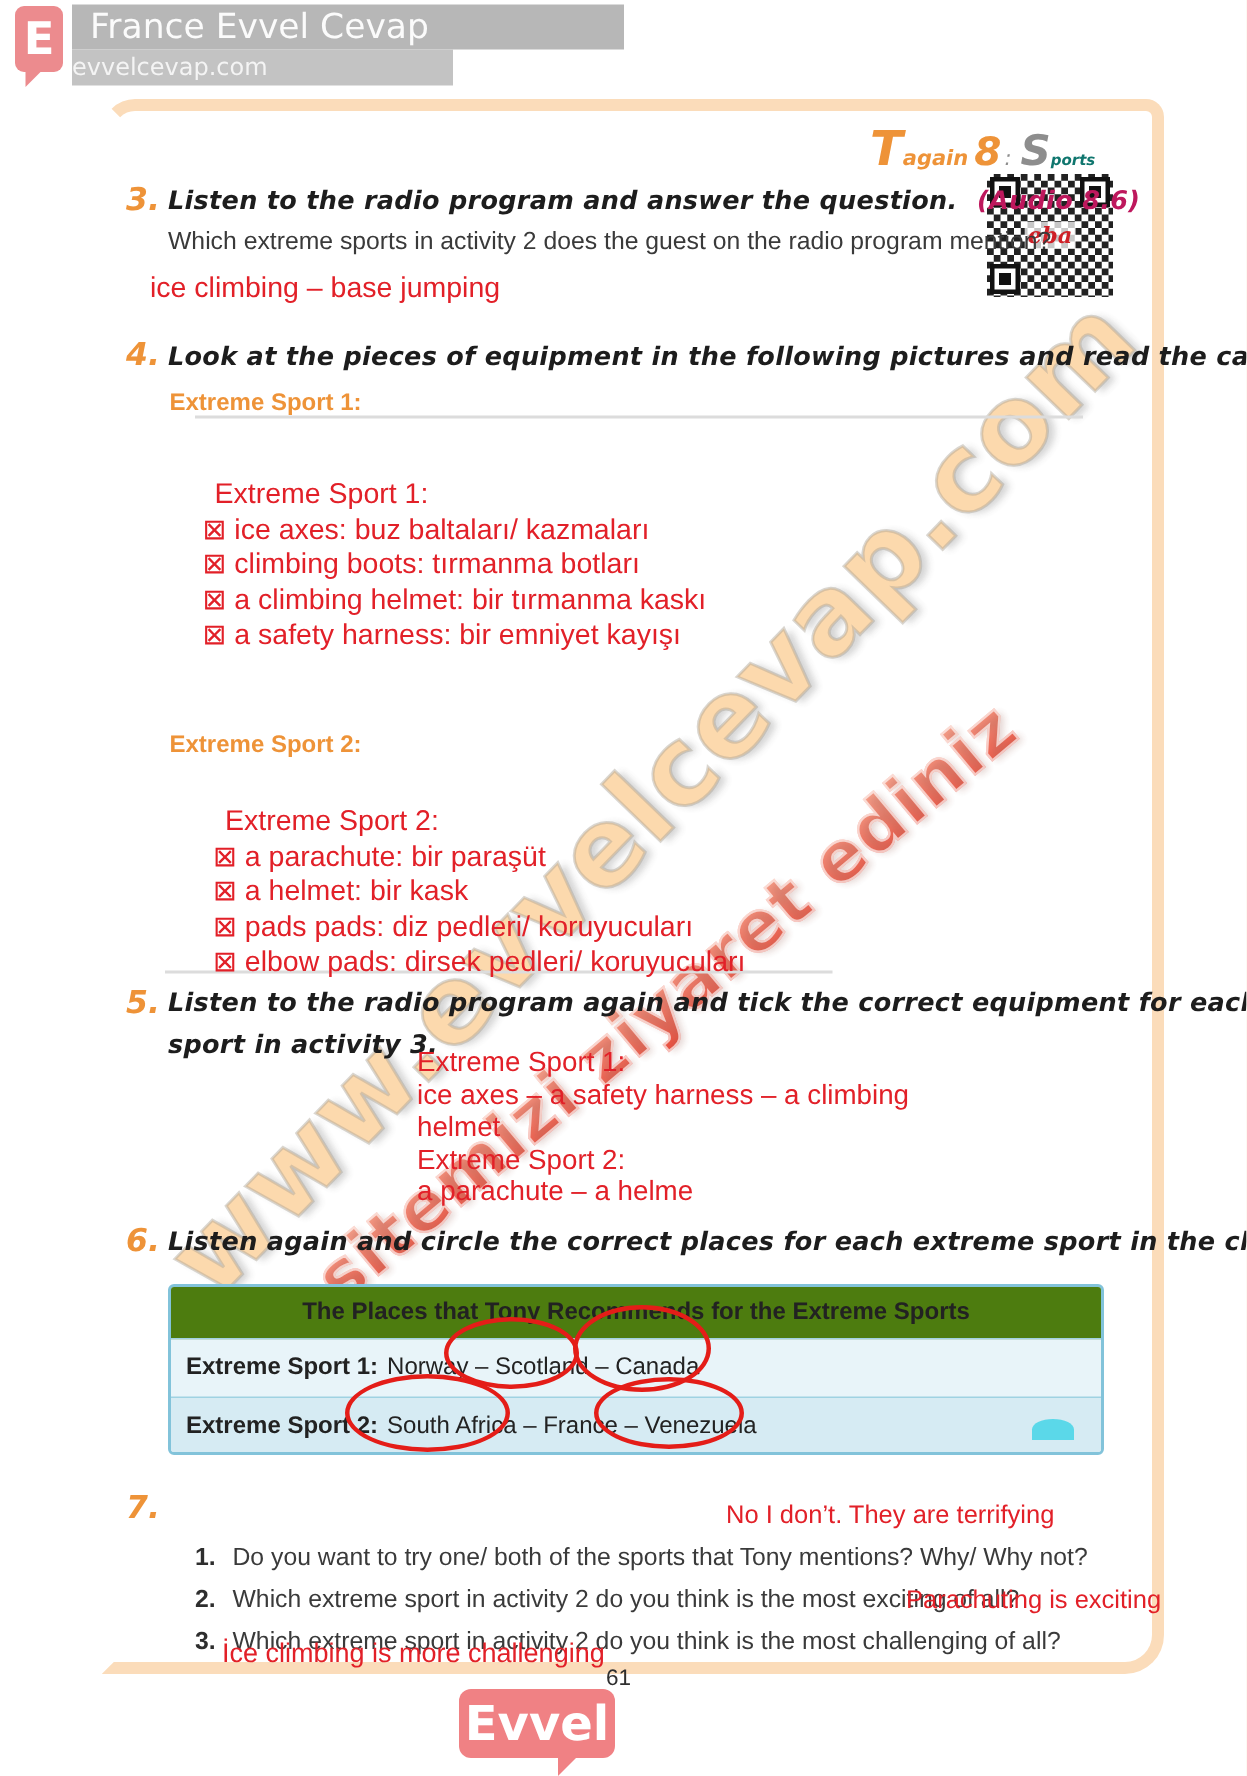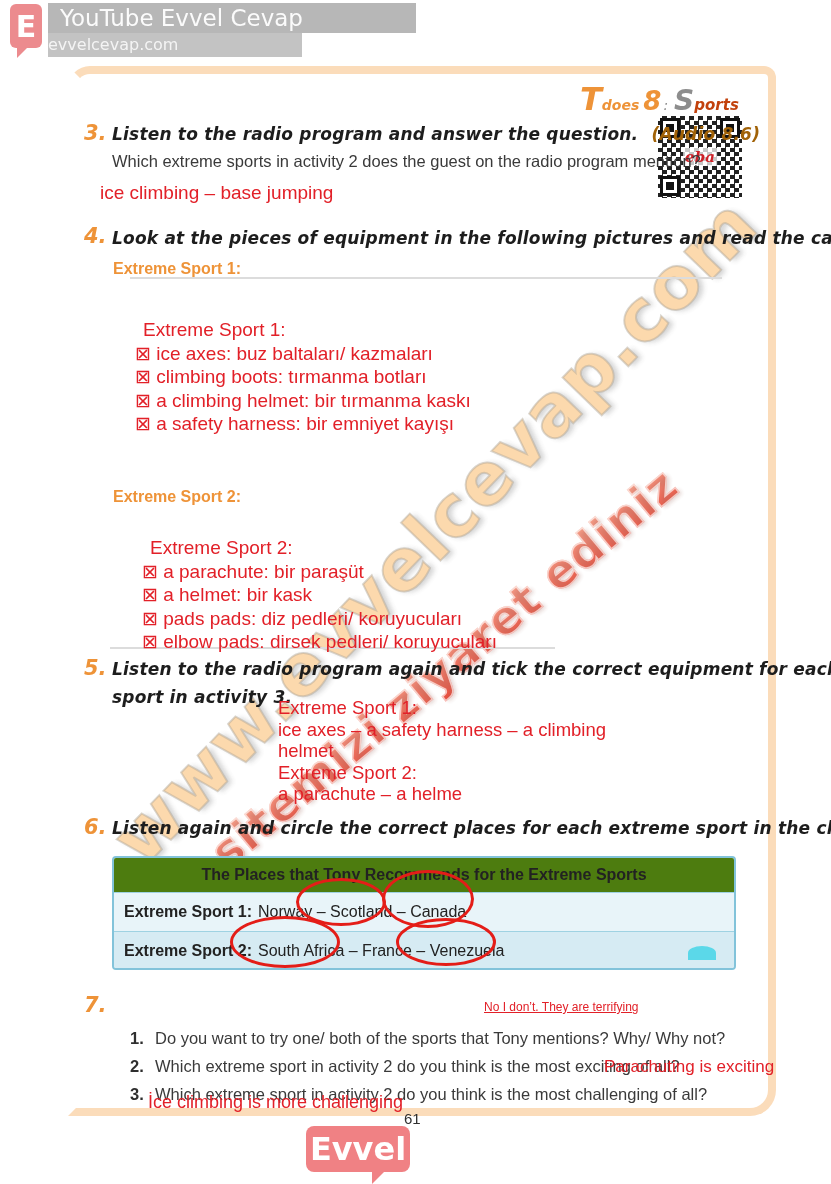--- a/index.html
+++ b/index.html
@@ -23,41 +23,41 @@
          border-radius:22px 12px 26px 0;z-index:0;}
 
   
   .theme{left:580px;top:80px;width:160px;display:flex;align-items:baseline;
          font-family:"DejaVu Sans",sans-serif;font-style:italic;z-index:2;}
   .th-T{color:#ee9338;font-size:32px;font-weight:bold;}
   .th-heme{color:#ee9338;font-size:14px;font-weight:bold;}
   .th-8{color:#ee9338;font-size:26px;font-weight:bold;margin-left:4px;}
   .th-colon{color:#8d8d8d;font-size:14px;margin-left:2px;}
   .th-S{color:#8d8d8d;font-size:28px;font-weight:bold;margin-left:6px;}
-  .th-ports{color:#c2410c;font-size:15px;font-weight:bold;}
+  .th-ports{color:#0f766e;font-size:10px;font-weight:bold;}
 
   
   .qr{left:658px;top:116px;width:84px;height:82px;z-index:2;
       background:repeating-conic-gradient(#222 0% 25%, #fff 0% 50%);background-size:9px 9px;}
   .finder{position:absolute;width:20px;height:20px;border:3px solid #111;background:#fff;box-sizing:border-box;}
   .finder::after{content:"";position:absolute;left:3px;top:3px;width:8px;height:8px;background:#111;}
   .f-tl{left:2px;top:2px;} .f-tr{right:2px;top:2px;} .f-bl{left:2px;bottom:2px;}
   .qr-label{position:absolute;left:50%;top:50%;transform:translate(-50%,-50%);
             background:rgba(255,255,255,.75);color:#cf2027;font-style:italic;font-weight:bold;
             font-size:15px;font-family:"DejaVu Serif",serif;padding:0 2px;}
 
   
   .qnum{color:#ee9338;font-size:21px;font-weight:bold;font-style:italic;
         font-family:"DejaVu Sans",sans-serif;z-index:2;}
   .instr{color:#1d1d1d;font-size:17px;font-weight:600;font-style:italic;letter-spacing:.2px;
          font-family:"DejaVu Sans",sans-serif;white-space:nowrap;z-index:2;}
   .plain{color:#3a3a3a;font-size:16.5px;white-space:nowrap;z-index:2;}
   .red{color:#e22028;white-space:nowrap;z-index:2;}
   .orange-label{color:#ee9338;font-weight:bold;font-size:16px;z-index:2;}
-  .audio{color:#a16207;font-weight:600;font-style:italic;font-family:"DejaVu Sans",sans-serif;}
+  .audio{color:#be185d;font-weight:600;font-style:italic;font-family:"DejaVu Sans",sans-serif;}
   .ansblock{font-size:19px;line-height:23.5px;z-index:2;}
   .ansblock .t1{padding-left:8px;}
   .faint{height:2px;background:#dcdcdc;z-index:1;}
 
   
   .places{left:112px;top:856px;width:620px;height:110px;border:2px solid #82c3da;
           border-radius:4px;overflow:hidden;z-index:2;background:#e8f4f9;}
   .places .hd{height:34px;background:#4d7c0f;display:flex;align-items:center;justify-content:center;
               font-weight:bold;font-size:16px;color:#222;border-bottom:1px solid #9fd2e2;}
   .places .r1{height:38px;background:#e8f4f9;display:flex;align-items:center;padding-left:10px;
@@ -94,32 +94,32 @@
           text-shadow:2px 3px 4px rgba(150,90,80,.25);white-space:nowrap;z-index:1;opacity:.92;}
 </style>
 </head>
 <body>
 
 <div id="page">
 
   <div class="abs wm-big">www.evvelcevap.com</div>
   <div class="abs wm-small">sitemizi ziyaret ediniz</div>
 
-  <div class="abs bar1">YouTube Evvel Cevap</div>
+  <div class="abs bar1">France Evvel Cevap</div>
   <div class="abs bar2">evvelcevap.com</div>
   <div class="abs e-logo">
     <span>E</span>
   </div>
   <div class="abs e-tail"></div>
 
   <div class="abs frame"></div>
 
   <div class="abs theme">
     <span class="th-T">T</span>
-    <span class="th-heme">does</span>
+    <span class="th-heme">again</span>
     <span class="th-8">8</span>
     <span class="th-colon">:</span>
     <span class="th-S">S</span>
     <span class="th-ports">ports</span>
   </div>
 
   <div class="abs qr">
     <div class="finder f-tl"></div>
     <div class="finder f-tr"></div>
     <div class="finder f-bl"></div>
@@ -185,21 +185,21 @@
     </div>
   </div>
 
   <div class="abs ellipse" style="left:296px;top:878px;width:84px;height:42px;"></div>
   <div class="abs ellipse" style="left:382px;top:870px;width:86px;height:52px;"></div>
   <div class="abs ellipse" style="left:230px;top:916px;width:104px;height:46px;"></div>
   <div class="abs ellipse" style="left:396px;top:918px;width:94px;height:42px;"></div>
   <div class="abs cyan"></div>
 
   <div class="abs qnum" style="left:84px;top:993px;">7.</div>
-  <div class="abs red" style="left:484px;top:1000px;font-size:12px;text-decoration:underline;">No I don’t. They are terrifying</div>
+  <div class="abs red" style="left:484px;top:1000px;font-size:17px;">No I don’t. They are terrifying</div>
 
   <div class="abs subnum" style="left:130px;top:1029px;">1.</div>
   <div class="abs plain" style="left:155px;top:1029px;">Do you want to try one/ both of the sports that Tony mentions? Why/ Why not?</div>
 
   <div class="abs subnum" style="left:130px;top:1057px;">2.</div>
   <div class="abs plain" style="left:155px;top:1057px;">Which extreme sport in activity 2 do you think is the most exciting of all?</div>
   <div class="abs red" style="left:604px;top:1057px;font-size:17px;">Parachuting is exciting</div>
 
   <div class="abs subnum" style="left:130px;top:1085px;">3.</div>
   <div class="abs plain" style="left:155px;top:1085px;">Which extreme sport in activity 2 do you think is the most challenging of all?</div>

